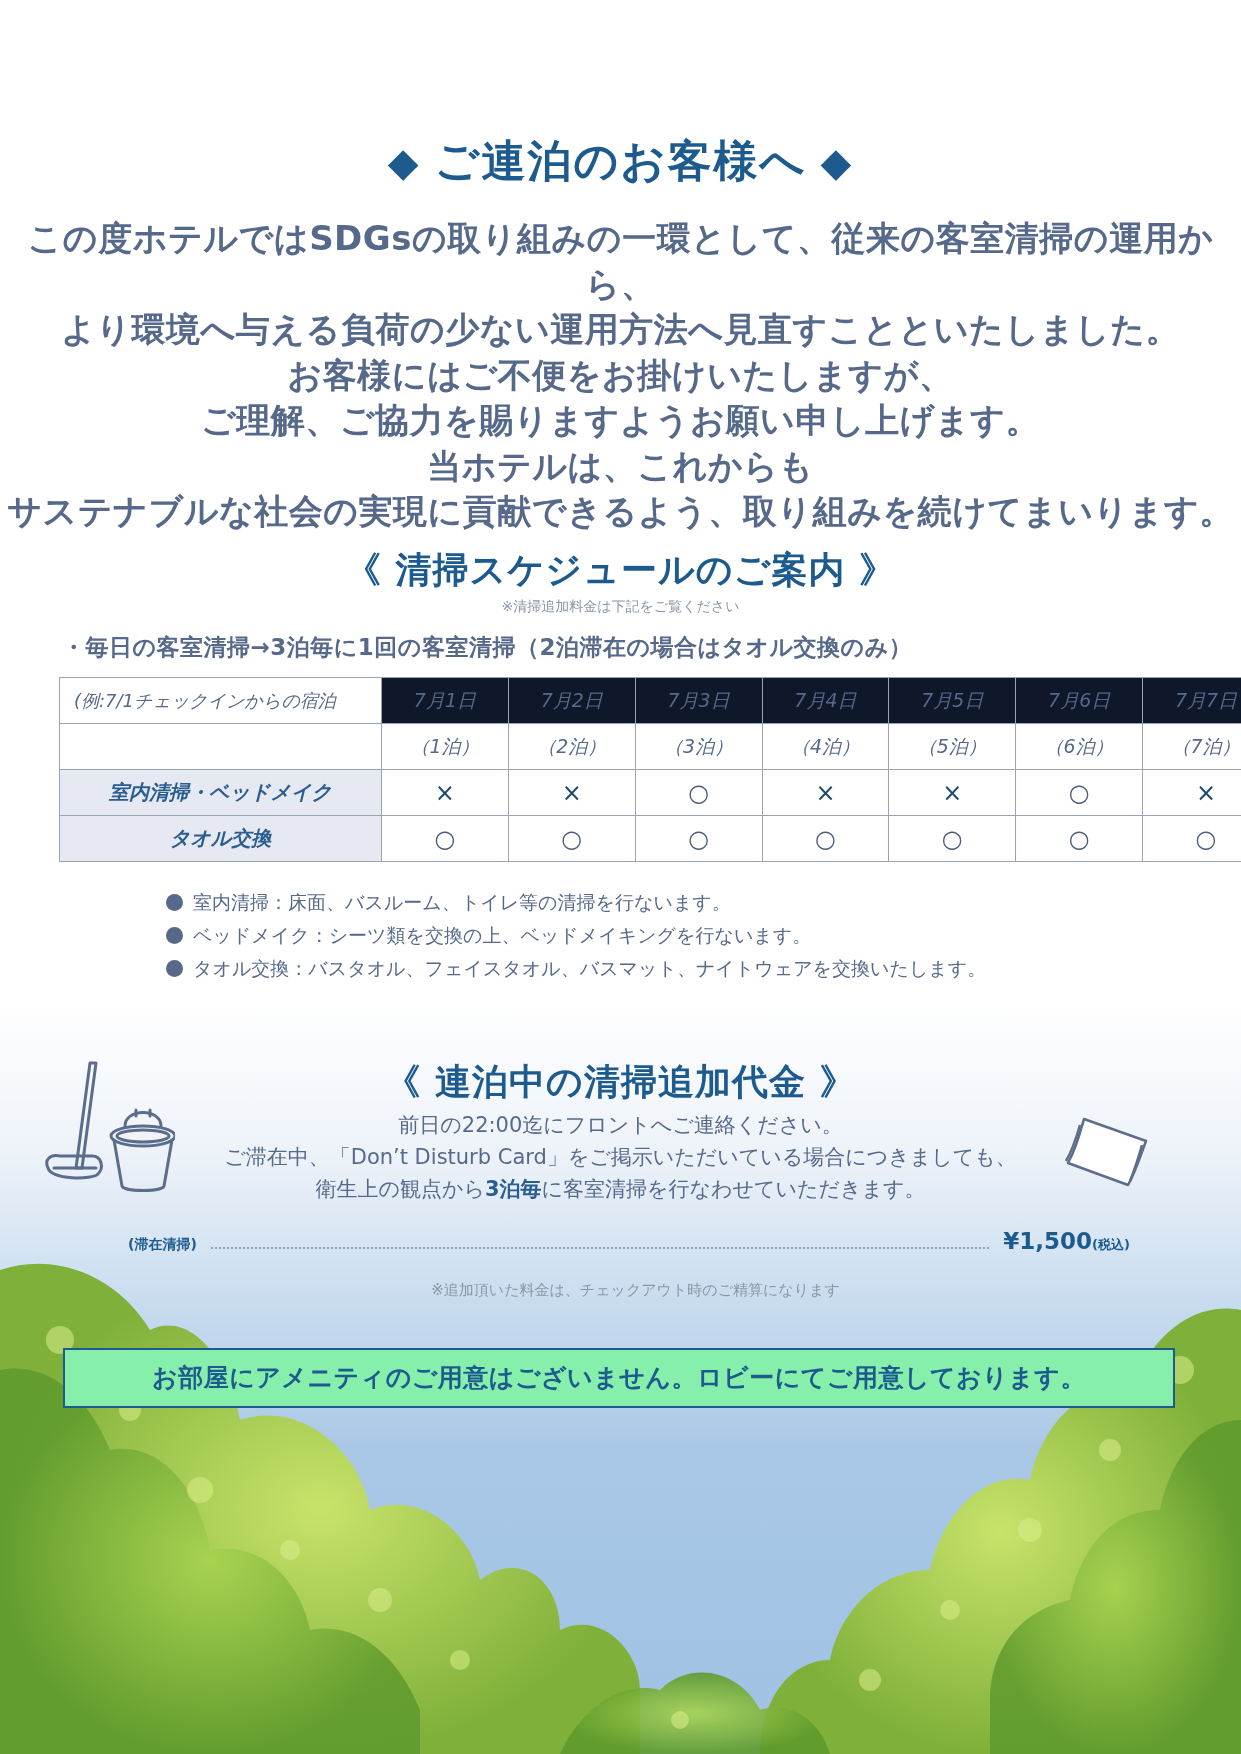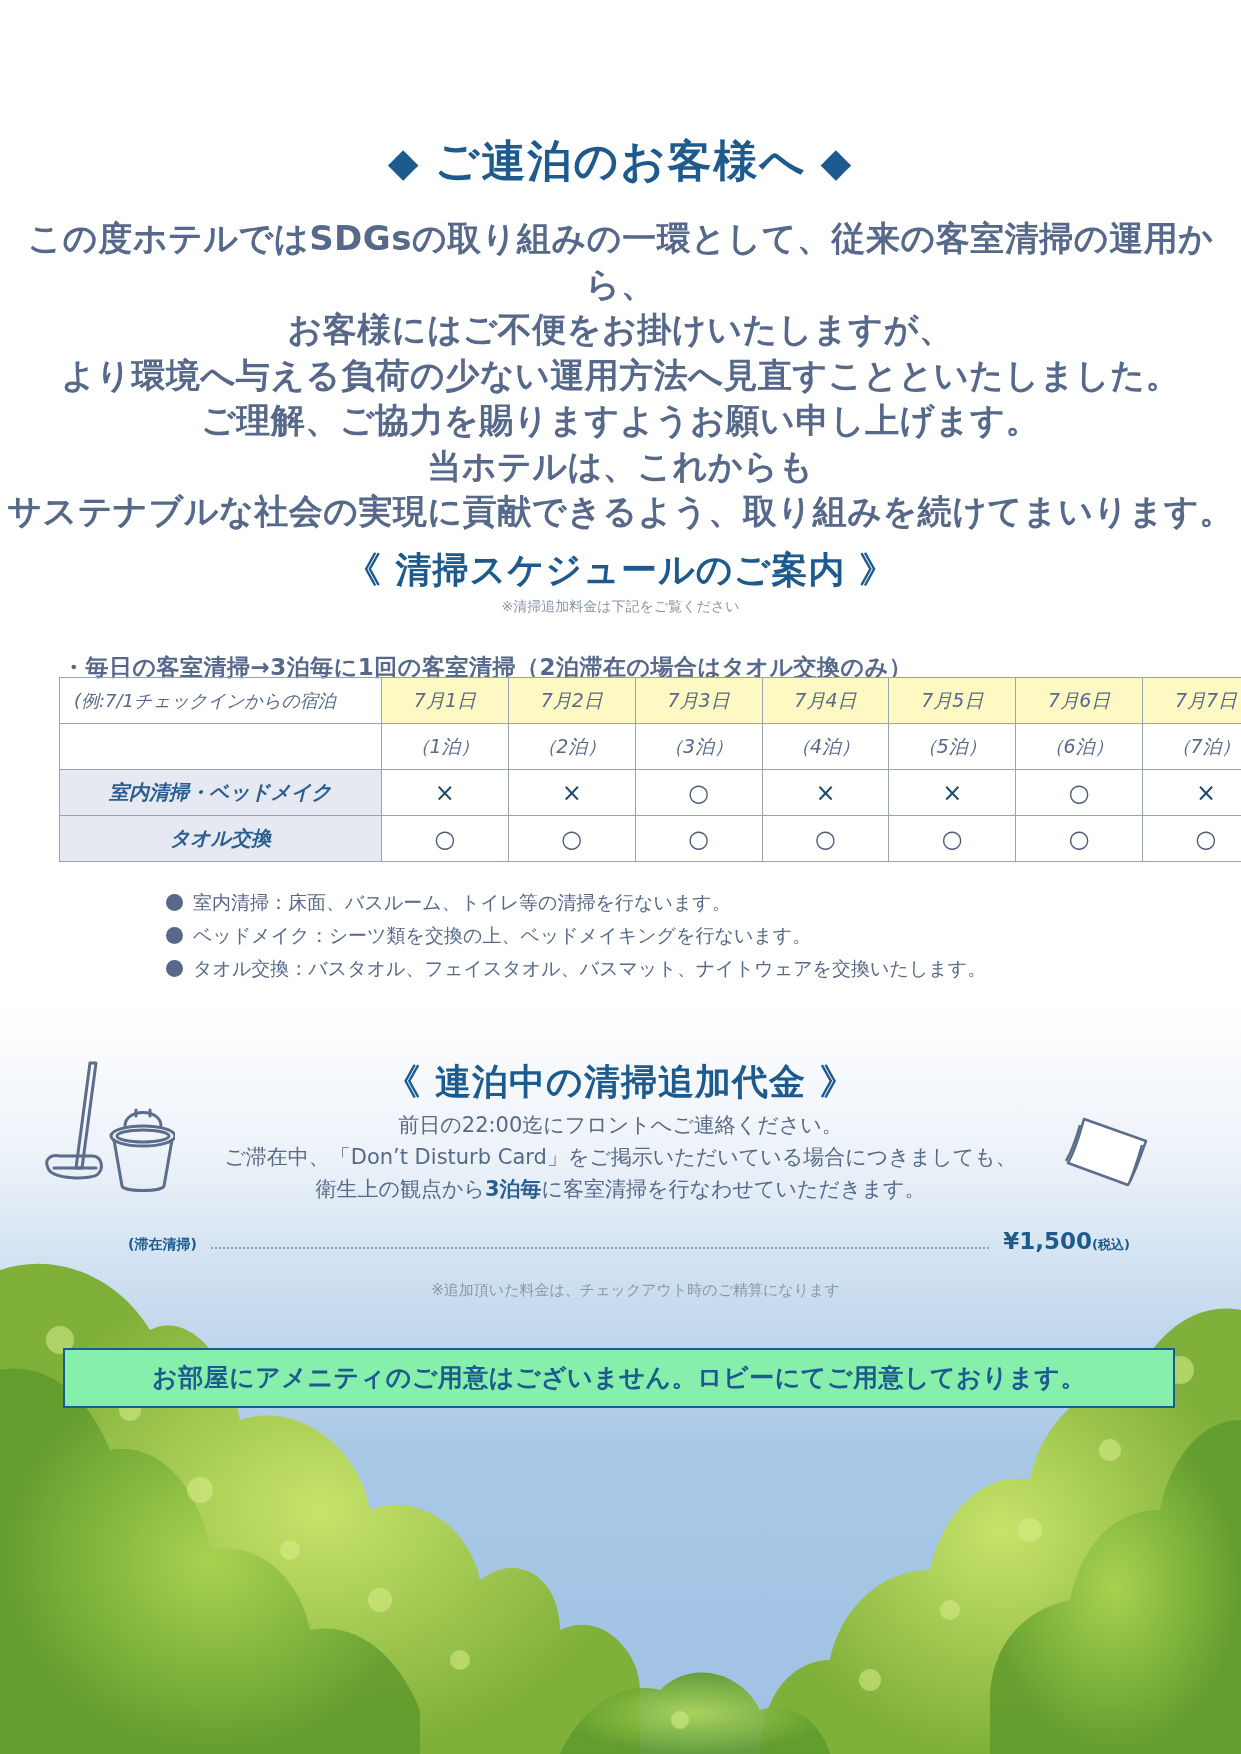--- a/index.html
+++ b/index.html
@@ -12,25 +12,25 @@
   .trees { position: absolute; left: 0; top: 1250px; width: 1241px; height: 504px; z-index: 0; }
   .content { position: absolute; left: 0; top: 0; width: 1241px; z-index: 1; }
   .title-main { position: absolute; top: 132px; left: 0; width: 1241px; text-align: center;
     font-size: 44px; font-weight: bold; color: #1d5a8e; letter-spacing: 2px; }
   .title-main .diamond { font-size: 40px; color: #1d5a8e; margin: 0 14px; }
   .intro { position: absolute; top: 216px; left: 0; width: 1241px; text-align: center;
     font-size: 34px; font-weight: bold; line-height: 45.5px; color: #56698a; letter-spacing: 0.5px; }
   .sec-title { position: absolute; left: 0; width: 1241px; text-align: center;
     font-size: 36px; font-weight: bold; color: #1d5a8e; letter-spacing: 1px; }
   .note-small { position: absolute; left: 0; width: 1241px; text-align: center; font-size: 14px; color: #8a96a8; }
-  .rule-line { position: absolute; top: 632px; left: 62px; font-size: 23px; font-weight: bold; color: #56698a; letter-spacing: 0.5px; margin-top: 20px; }
+  .rule-line { position: absolute; top: 632px; left: 62px; font-size: 23px; font-weight: bold; color: #56698a; letter-spacing: 0.5px; }
   table.sched { position: absolute; top: 677px; left: 59px; width: 1211px; border-collapse: collapse;
     font-size: 19px; color: #56698a; font-style: italic; }
   table.sched td { border: 1.5px solid #9aa3b4; height: 45px; text-align: center; padding: 0; }
-  table.sched td.hdr-date { background: #fef9c3; }
+  table.sched td.hdr-date { background: #0f172a; }
   table.sched td.rowlabel { background: #e6e9f2; font-weight: bold; color: #2a5e90; font-size: 20px; }
   table.sched td.example { text-align: left; padding-left: 14px; font-size: 18px; }
   table.sched td.mark { font-size: 24px; color: #1e4a6e; }
   table.sched td.mark.o { color: #4b5d78; }
   .bullets { position: absolute; top: 886px; left: 166px; font-size: 19px; line-height: 33px; color: #56698a; }
   .bullets .dot { display: inline-block; width: 17px; height: 17px; border-radius: 50%; background: #56698a; margin-right: 10px; vertical-align: -2px; }
   .fee-text { position: absolute; top: 1109px; left: 0; width: 1241px; text-align: center; font-size: 21px; line-height: 32px; color: #56698a; }
   .fee-text b { color: #2a5e90; }
   .price-row { position: absolute; top: 1228px; left: 120px; width: 1010px; display: flex; align-items: baseline;
     font-size: 23px; font-weight: bold; color: #1d5a8e; }
@@ -82,22 +82,22 @@
 </svg>
 
 <div class="content">
 
   <div class="title-main">
     <span class="diamond">◆</span><span>ご連泊のお客様へ</span><span class="diamond">◆</span>
   </div>
 
   <div class="intro">
     <div>この度ホテルではSDGsの取り組みの一環として、従来の客室清掃の運用から、</div>
+    <div>より環境へ与える負荷の少ない運用方法へ見直すことといたしました。</div>
     <div>お客様にはご不便をお掛けいたしますが、</div>
-    <div>より環境へ与える負荷の少ない運用方法へ見直すことといたしました。</div>
     <div>ご理解、ご協力を賜りますようお願い申し上げます。</div>
     <div>当ホテルは、これからも</div>
     <div>サステナブルな社会の実現に貢献できるよう、取り組みを続けてまいります。</div>
   </div>
 
   <div class="sec-title" style="top:546px;">《 清掃スケジュールのご案内 》</div>
   <div class="note-small" style="top:598px;">※清掃追加料金は下記をご覧ください</div>
   <div class="rule-line">・毎日の客室清掃→3泊毎に1回の客室清掃（2泊滞在の場合はタオル交換のみ）</div>
 
   <table class="sched">

